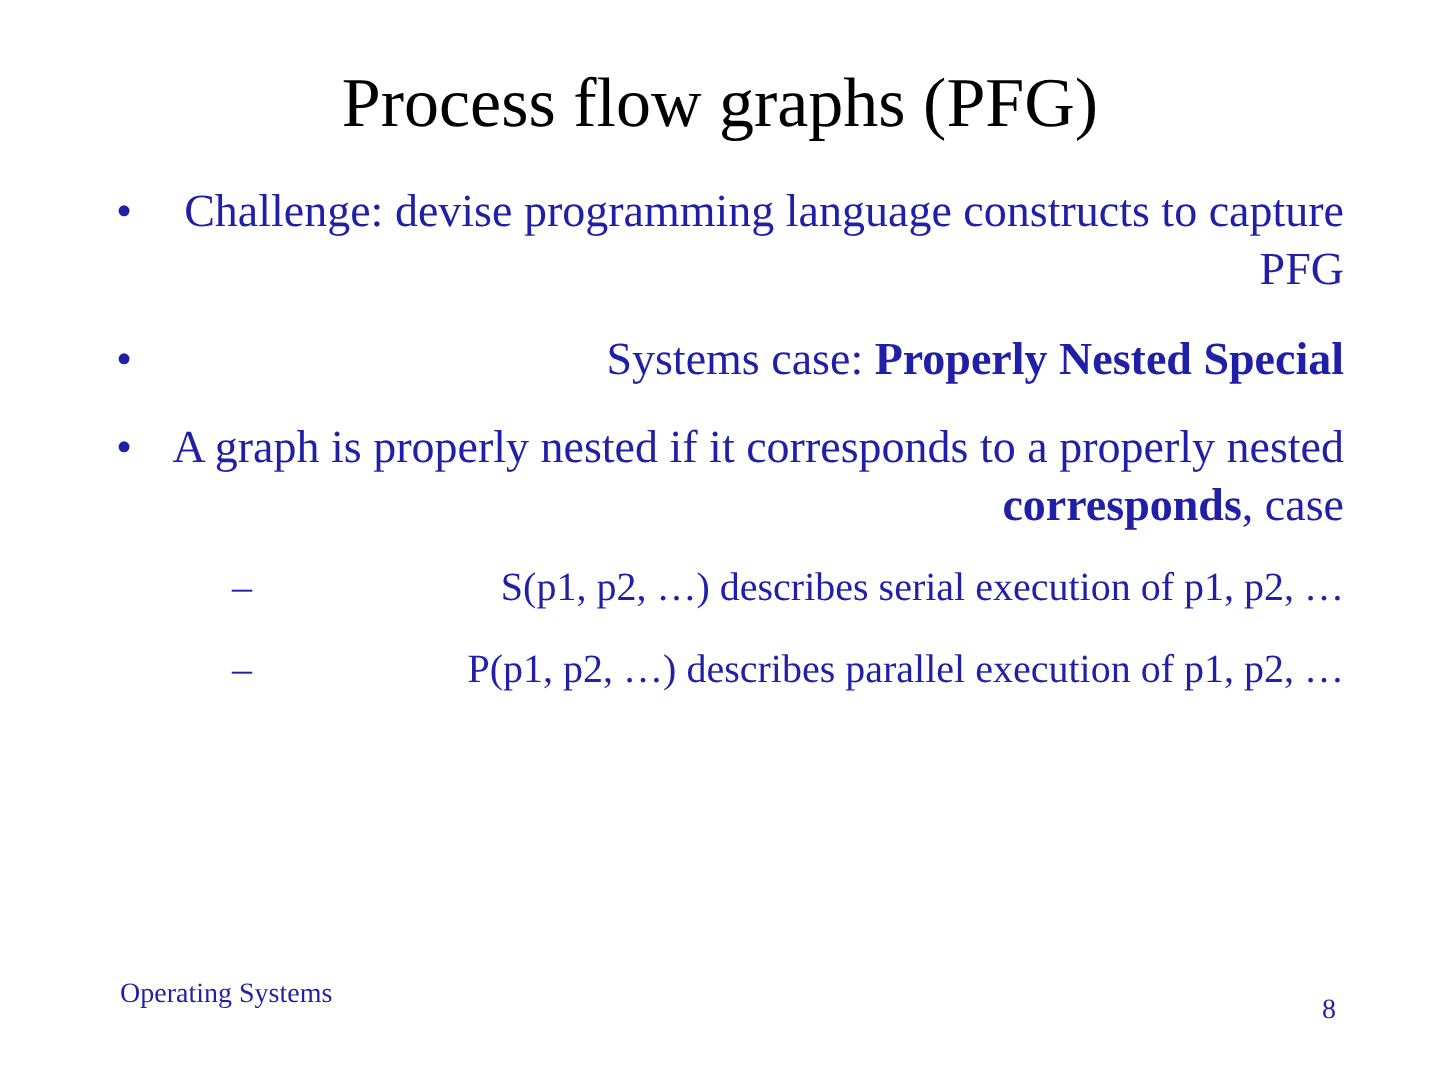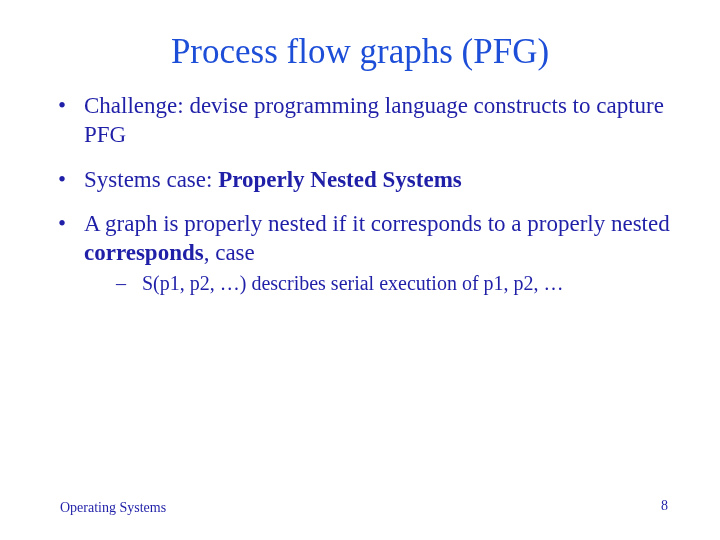--- a/index.html
+++ b/index.html
@@ -11,69 +11,70 @@
     position: relative;
     overflow: hidden;
   }
   .slide {
     width: 100%;
     height: 100%;
     padding: 32px 48px 0 48px;
     position: relative;
   }
   .title {
-    color: #1d4ed8;
+    color: #000000;
     font-size: 35px;
     text-align: center;
     font-weight: normal;
     margin-bottom: 20px;
   }
   ul.top {
     list-style: none;
     color: #1f1fa8;
     font-size: 23px;
     line-height: 1.25;
   }
   ul.top > li {
     position: relative;
     padding-left: 36px;
     margin-bottom: 16px;
+    text-align: right;
   }
   ul.top > li::before {
     content: "•";
     position: absolute;
     left: 10px;
     top: 0;
     color: #1f1fa8;
     font-size: 23px;
   }
   ul.sub {
     list-style: none;
     color: #1f1fa8;
     font-size: 20px;
-    margin-top: 3px;
+    margin-top: 14px;
   }
   ul.sub > li {
     position: relative;
     padding-left: 58px;
     margin-bottom: 16px;
   }
   ul.sub > li::before {
     content: "–";
     position: absolute;
     left: 32px;
     top: 0;
     color: #1f1fa8;
     font-size: 20px;
   }
   .b { font-weight: bold; }
   .footer-left {
     position: absolute;
     left: 60px;
-    bottom: 24px;
+    bottom: 34px;
     color: #1f1fa8;
     font-size: 14px;
   }
   .footer-right {
     position: absolute;
     right: 52px;
     bottom: 26px;
     color: #1f1fa8;
     font-size: 14px;
   }
@@ -82,27 +83,30 @@
 <body>
 
 <div class="slide">
   <h1 class="title">Process flow graphs (PFG)</h1>
 
   <ul class="top">
     <li>
       <span>Challenge: devise programming language constructs to capture PFG</span>
     </li>
     <li>
-      <span>Systems case: </span><span class="b">Properly Nested Systems</span>
+      <span>Systems case: </span><span class="b">Properly Nested Special</span>
     </li>
     <li>
       <span>A graph is properly nested if it corresponds to a properly nested </span><span class="b">corresponds</span><span>, case</span>
       <ul class="sub">
         <li>
           <span>S(p1, p2, …) describes serial execution of p1, p2, …</span>
+        </li>
+        <li>
+          <span>P(p1, p2, …) describes parallel execution of p1, p2, …</span>
         </li>
       </ul>
     </li>
   </ul>
 
   <div class="footer-left">Operating Systems</div>
   <div class="footer-right">8</div>
 </div>
 
 </body></html>

